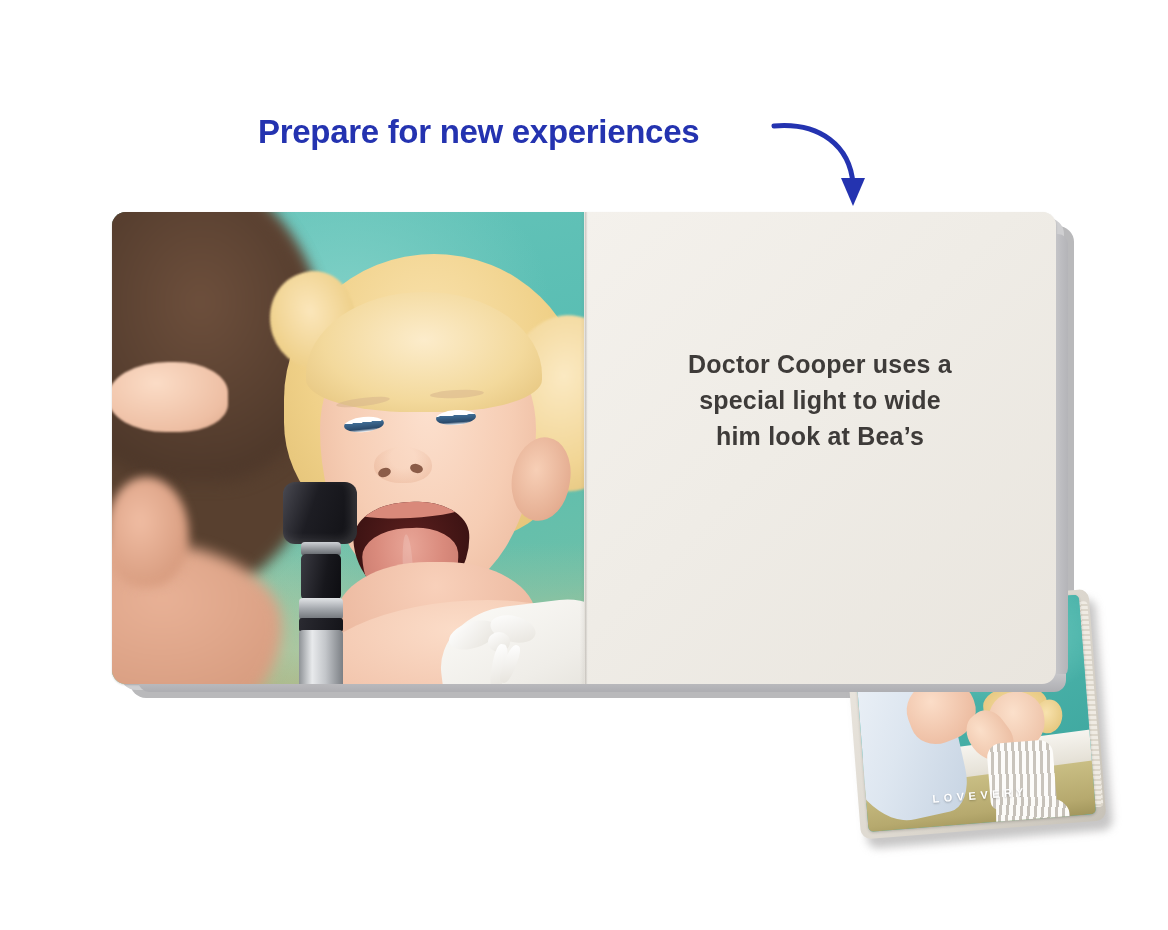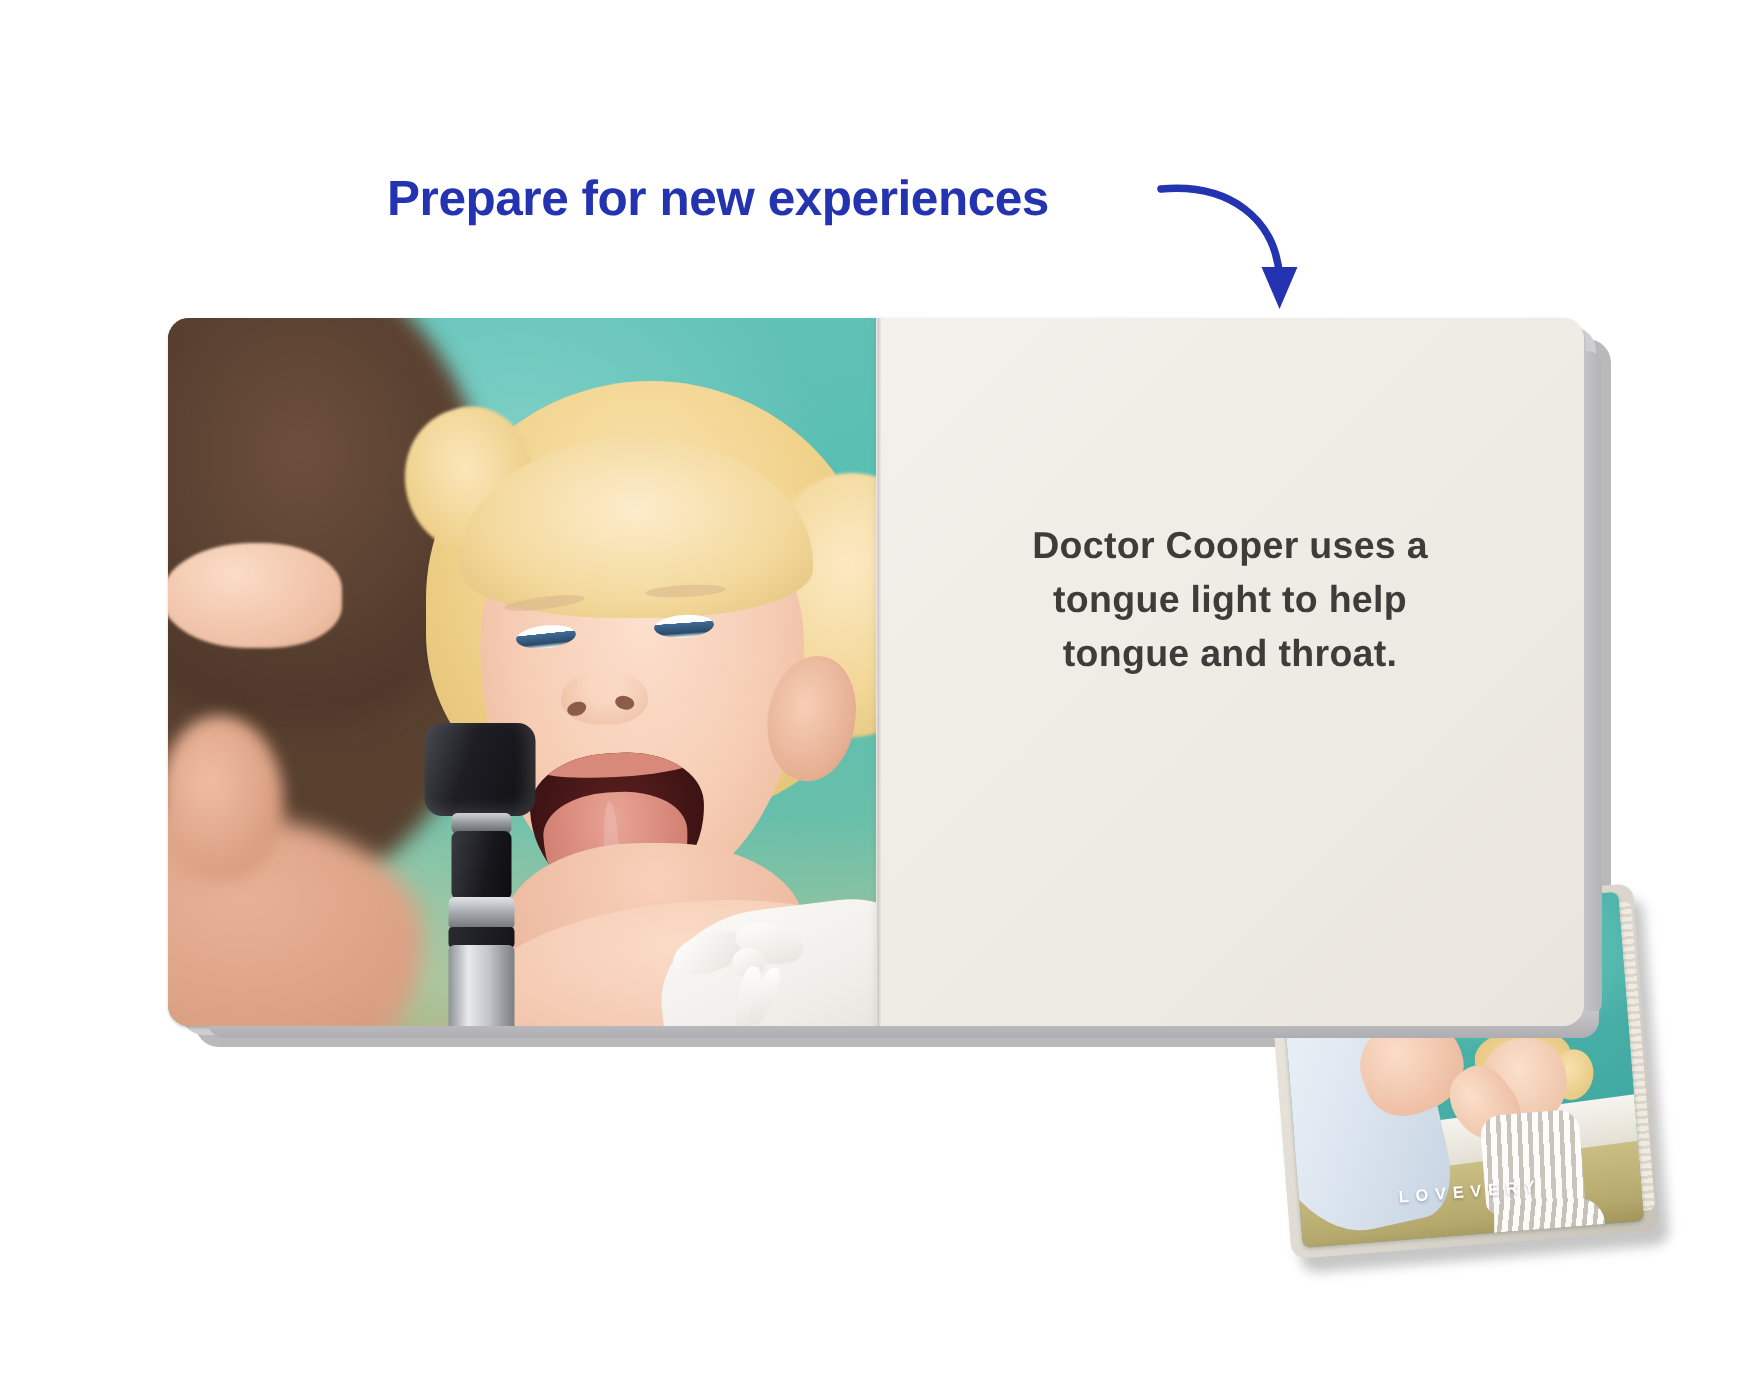--- a/index.html
+++ b/index.html
@@ -449,22 +449,22 @@
           <div class="barrel"></div>
         </div>
         <div class="hand"></div>
 
         <div class="photo-fade"></div>
       </div>
 
       <div class="text-page">
         <div class="lines">
           <span class="bodyline">Doctor Cooper uses a</span>
-          <span class="bodyline">tongue light to help</span>
-          <span class="bodyline">tongue and throat.</span>
+          <span class="bodyline">special light to wide</span>
+          <span class="bodyline">him look at Bea’s</span>
         </div>
       </div>
 
       <div class="gutter2"></div>
       <div class="gutter"></div>
     </div>
   </div>
 
   <div class="thumb">
     <div class="thumb-shadow"></div>

